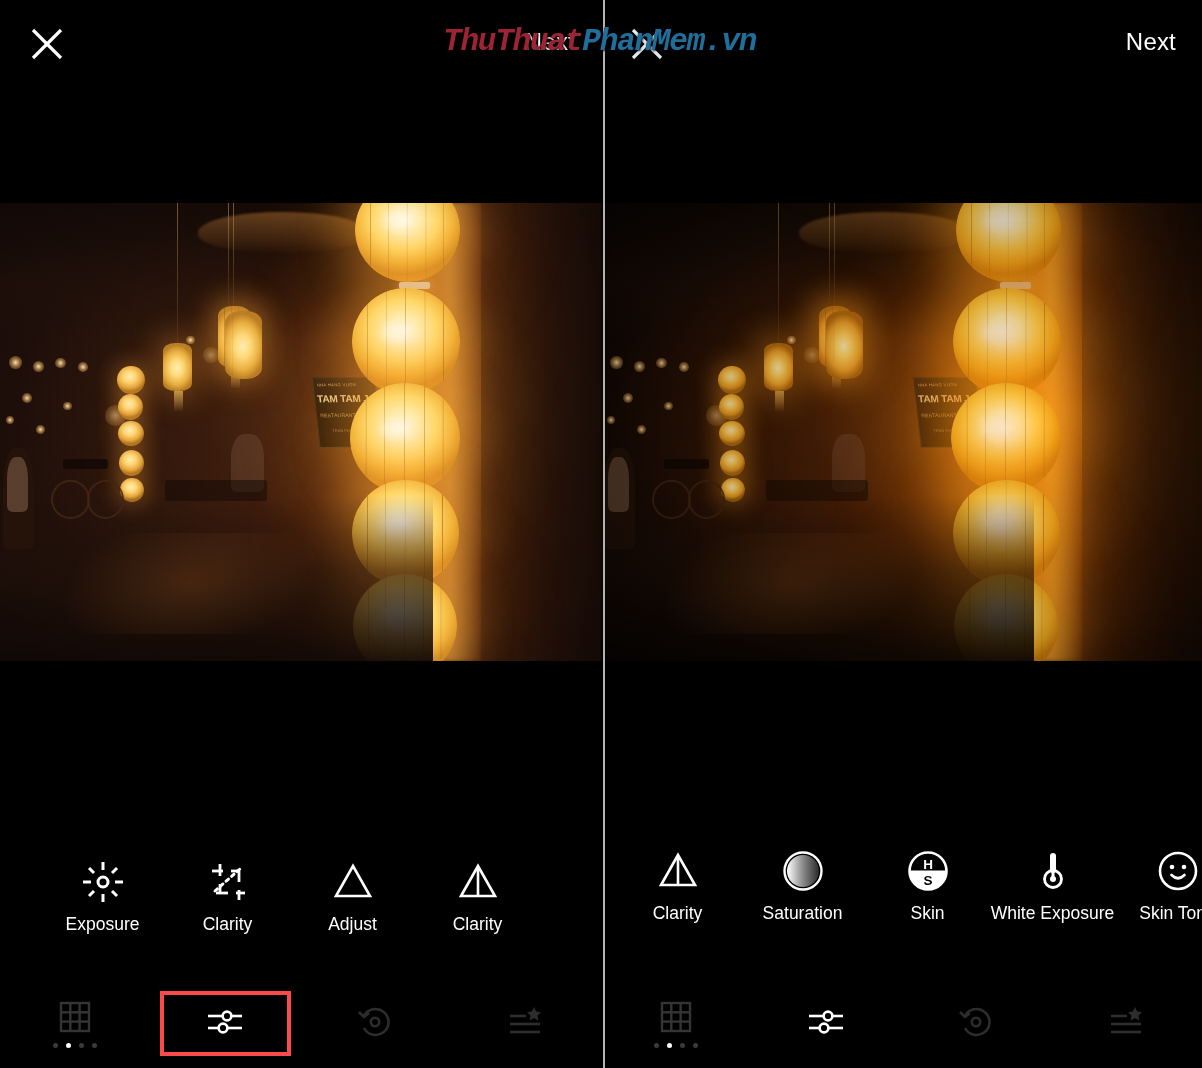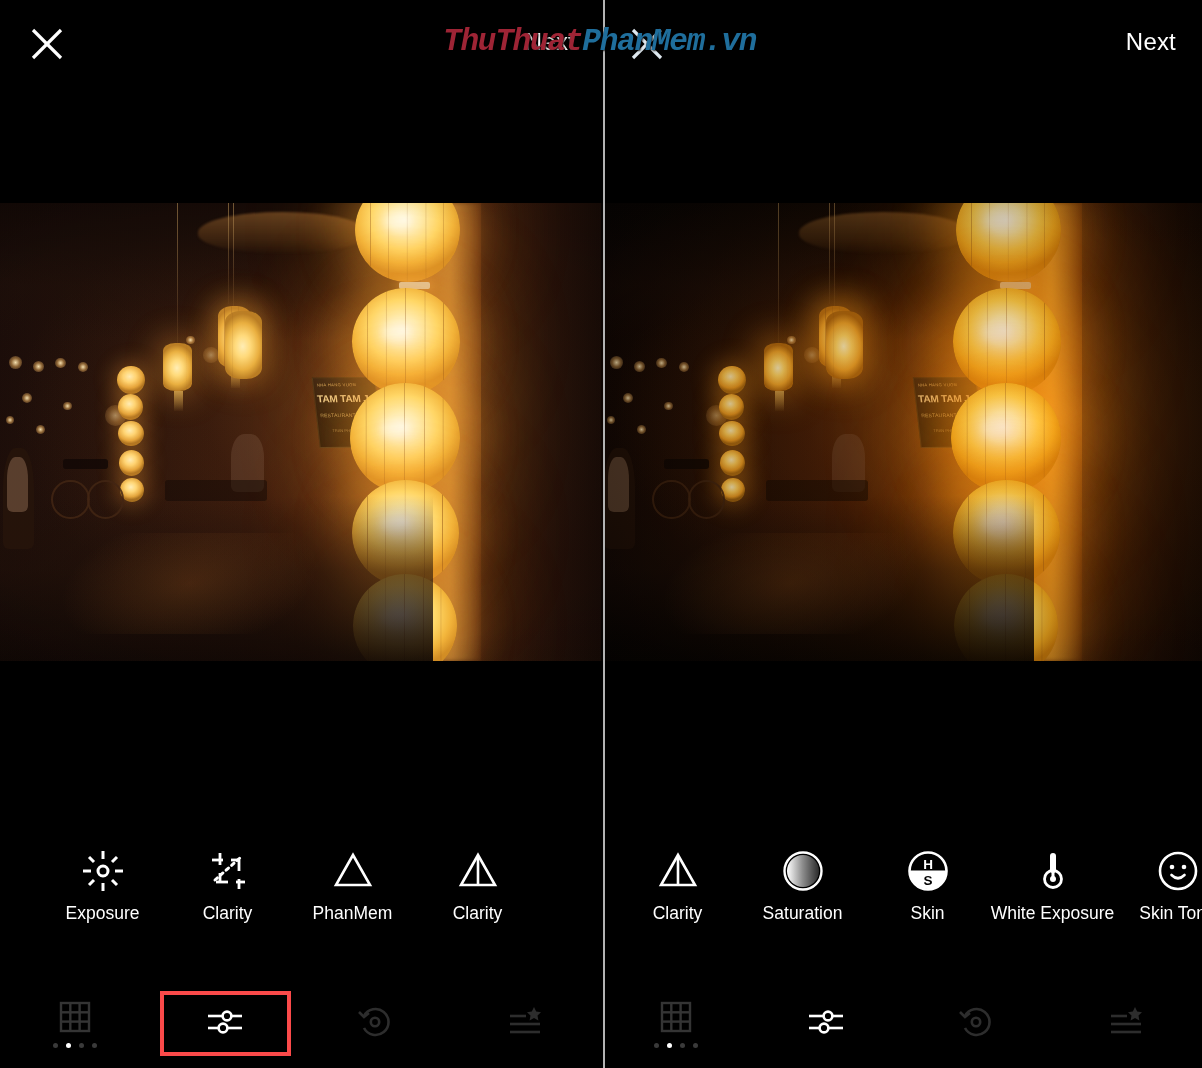--- a/index.html
+++ b/index.html
@@ -216,21 +216,21 @@
   .vig {
     position:absolute; inset:0;
     background:radial-gradient(120% 95% at 50% 50%, rgba(0,0,0,0) 52%, rgba(0,0,0,.42) 100%);
   }
 
   
   .tools {
     position:absolute; left:0; top:845px; width:601px; height:100px;
     display:flex; align-items:flex-start; z-index:14;
   }
-  .tools.l-offset { padding-left:40px; }
+  .tools.l-offset { padding-left:40px;align-items:center; }
   .tools.r-offset { padding-left:14px; }
   .tool {
     width:125px; flex:0 0 125px;
     display:flex; flex-direction:column; align-items:center;
     cursor:pointer; overflow:visible;
   }
   .tool-ico { height:52px; display:flex; align-items:center; justify-content:center; }
   .tool-lbl {
     margin-top:6px; color:#fff; font-size:17.5px; white-space:nowrap;
     font-family:"Liberation Sans", sans-serif;
@@ -392,21 +392,21 @@
         </div>
         <div class="tool-lbl">Clarity</div>
       </div>
 
       <div class="tool">
         <div class="tool-ico">
           <svg width="44" height="44" viewBox="0 0 44 44">
             <path d="M22 6 L39 36 L5 36 Z" fill="none" stroke="#fff" stroke-width="2.6"></path>
           </svg>
         </div>
-        <div class="tool-lbl">PhanMem</div>
+        <div class="tool-lbl">Adjust</div>
       </div>
 
       <div class="tool">
         <div class="tool-ico">
           <svg width="44" height="44" viewBox="0 0 44 44">
             <path d="M22 6 L39 36 L5 36 Z" fill="none" stroke="#fff" stroke-width="2.6"></path>
             <line x1="22" y1="9" x2="22" y2="36" stroke="#fff" stroke-width="2.6"></line>
           </svg>
         </div>
         <div class="tool-lbl">Clarity</div>

